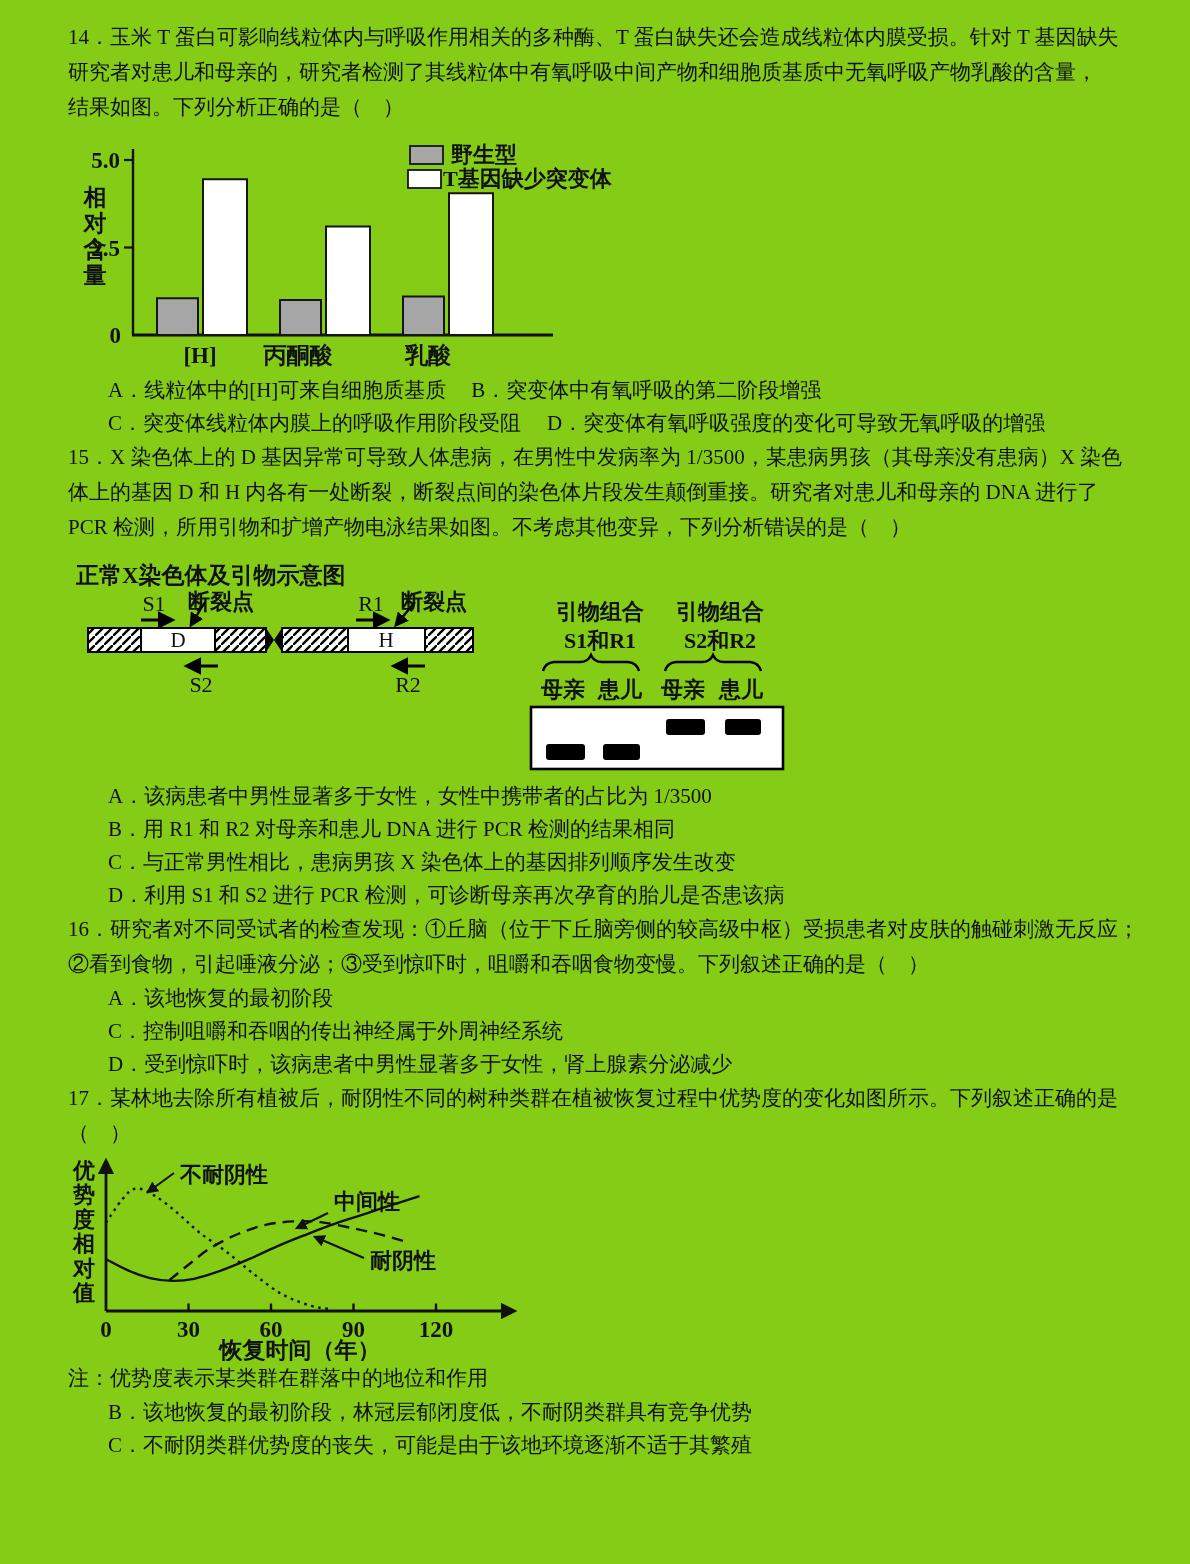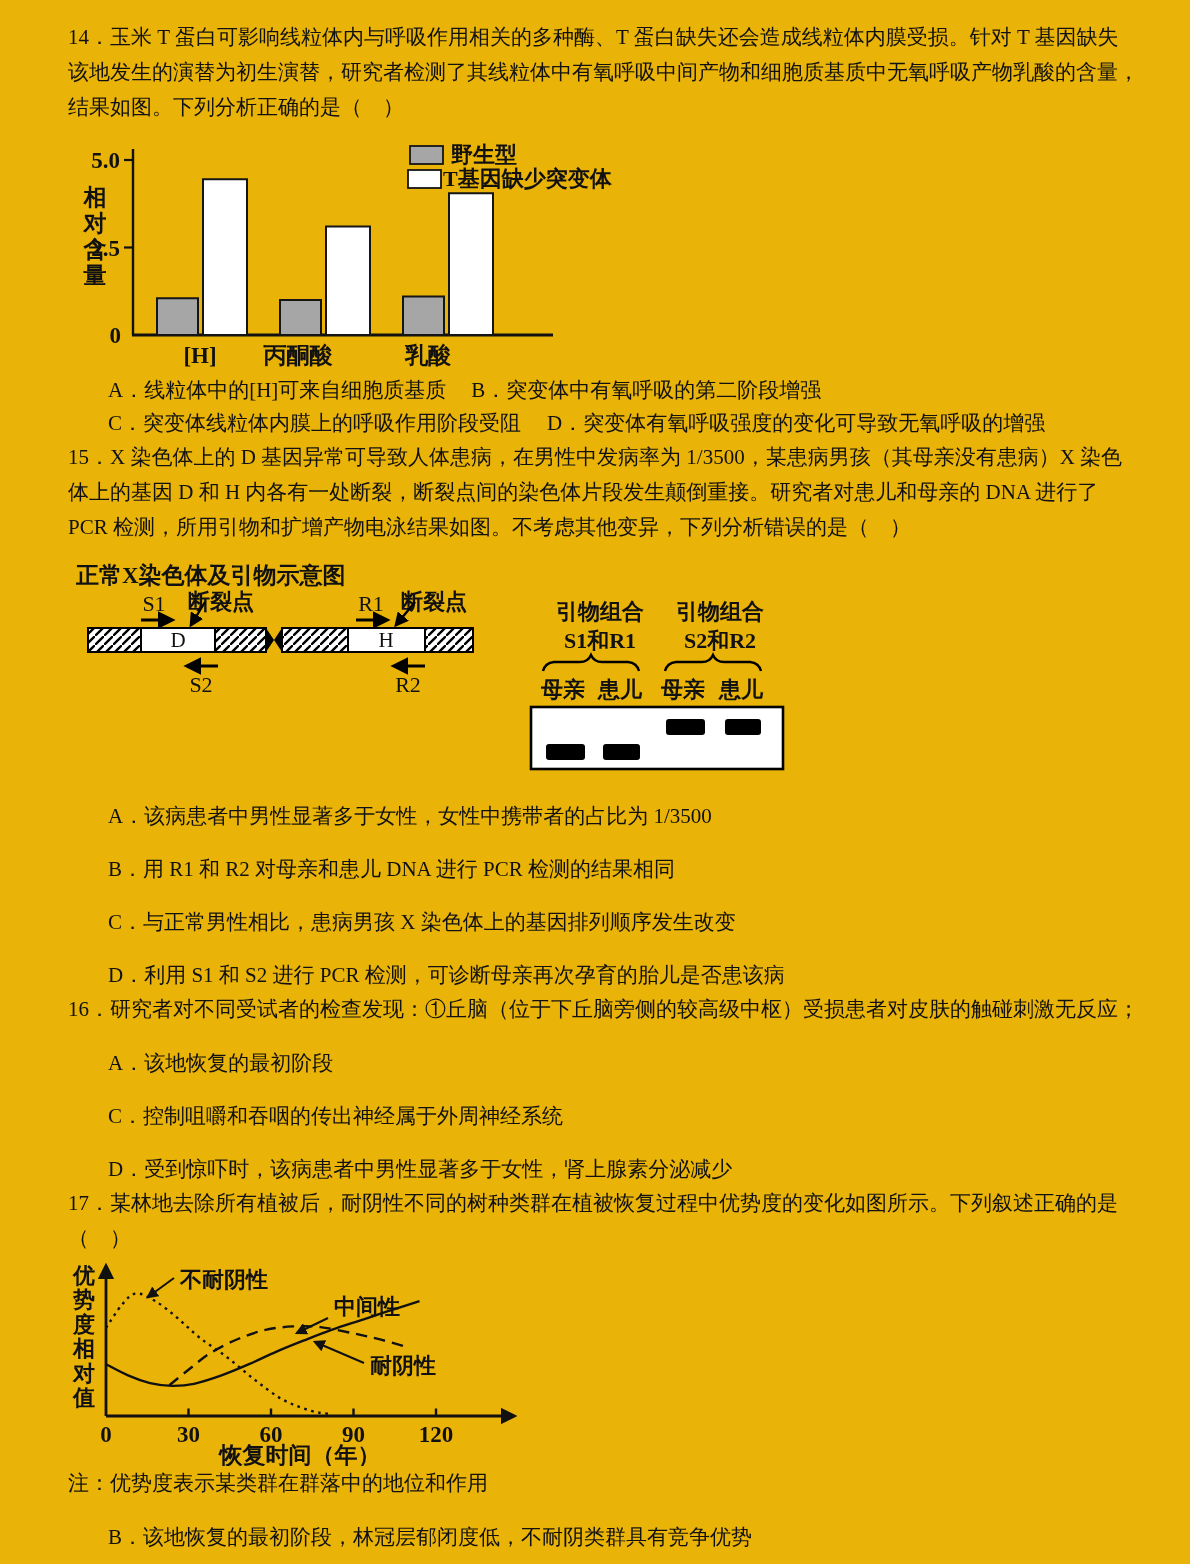--- a/index.html
+++ b/index.html
@@ -1,44 +1,44 @@
 <!DOCTYPE html>
 <html><head>
 <meta charset="utf-8">
 <style>
   html,body{margin:0;padding:0;background:#ffffff;}
   .page{
     position:relative;
     width:1190px;height:1564px;
     box-sizing:border-box;
-    background:#eab308;
+    background:#84cc16;
     color:#111;
     font-family:"Liberation Serif","DejaVu Serif",serif;
     font-size:21px;
     padding:20px 55px 0 68px;
     overflow:hidden;
   }
   .pline{line-height:35px;white-space:nowrap;}
-  .opt{line-height:33px;padding-left:40px;white-space:nowrap;margin-top:20px;}
+  .opt{line-height:33px;padding-left:40px;white-space:nowrap;}
   .optrow{line-height:33px;padding-left:40px;white-space:nowrap;}
   .gap-wide{margin-left:25px;}
   .gap-narrow{margin-left:26px;}
   svg{display:block;}
   svg text{font-family:"Liberation Serif","DejaVu Serif",serif;fill:#111;}
   #barChart{margin-top:4px;}
   .fig15{margin-top:10px;}
 </style>
 </head>
 <body>
 
 <div class="page">
 
   <div>
     <div class="pline">14．玉米 T 蛋白可影响线粒体内与呼吸作用相关的多种酶、T 蛋白缺失还会造成线粒体内膜受损。针对 T 基因缺失</div>
-    <div class="pline">该地发生的演替为初生演替，研究者检测了其线粒体中有氧呼吸中间产物和细胞质基质中无氧呼吸产物乳酸的含量，</div>
+    <div class="pline">研究者对患儿和母亲的，研究者检测了其线粒体中有氧呼吸中间产物和细胞质基质中无氧呼吸产物乳酸的含量，</div>
     <div class="pline">结果如图。下列分析正确的是（　）</div>
   </div>
 
   <svg id="barChart" width="620" height="245" viewBox="0 0 620 245">
       <line x1="65" y1="20" x2="65" y2="206" stroke="#111" stroke-width="2.4"></line>
       <line x1="64" y1="206" x2="485" y2="206" stroke="#111" stroke-width="2.8"></line>
       <text x="53" y="214" font-size="23" font-weight="bold" text-anchor="end">0</text>
       <line x1="56" y1="118.5" x2="65" y2="118.5" stroke="#111" stroke-width="2.2"></line>
       <text x="52" y="126.5" font-size="23" font-weight="bold" text-anchor="end">2.5</text>
       <line x1="56" y1="31" x2="65" y2="31" stroke="#111" stroke-width="2.2"></line>
@@ -140,20 +140,21 @@
     </g>
   </svg>
 
   <div class="opt">A．该病患者中男性显著多于女性，女性中携带者的占比为 1/3500</div>
   <div class="opt">B．用 R1 和 R2 对母亲和患儿 DNA 进行 PCR 检测的结果相同</div>
   <div class="opt">C．与正常男性相比，患病男孩 X 染色体上的基因排列顺序发生改变</div>
   <div class="opt">D．利用 S1 和 S2 进行 PCR 检测，可诊断母亲再次孕育的胎儿是否患该病</div>
 
   <div>
     <div class="pline">16．研究者对不同受试者的检查发现：①丘脑（位于下丘脑旁侧的较高级中枢）受损患者对皮肤的触碰刺激无反应；</div>
+    <div class="pline">②看到食物，引起唾液分泌；③受到惊吓时，咀嚼和吞咽食物变慢。下列叙述正确的是（　）</div>
   </div>
   <div class="opt">A．该地恢复的最初阶段</div>
   <div class="opt">C．控制咀嚼和吞咽的传出神经属于外周神经系统</div>
   <div class="opt">D．受到惊吓时，该病患者中男性显著多于女性，肾上腺素分泌减少</div>
 
   <div>
     <div class="pline">17．某林地去除所有植被后，耐阴性不同的树种类群在植被恢复过程中优势度的变化如图所示。下列叙述正确的是</div>
     <div class="pline">（　）</div>
   </div>
 

